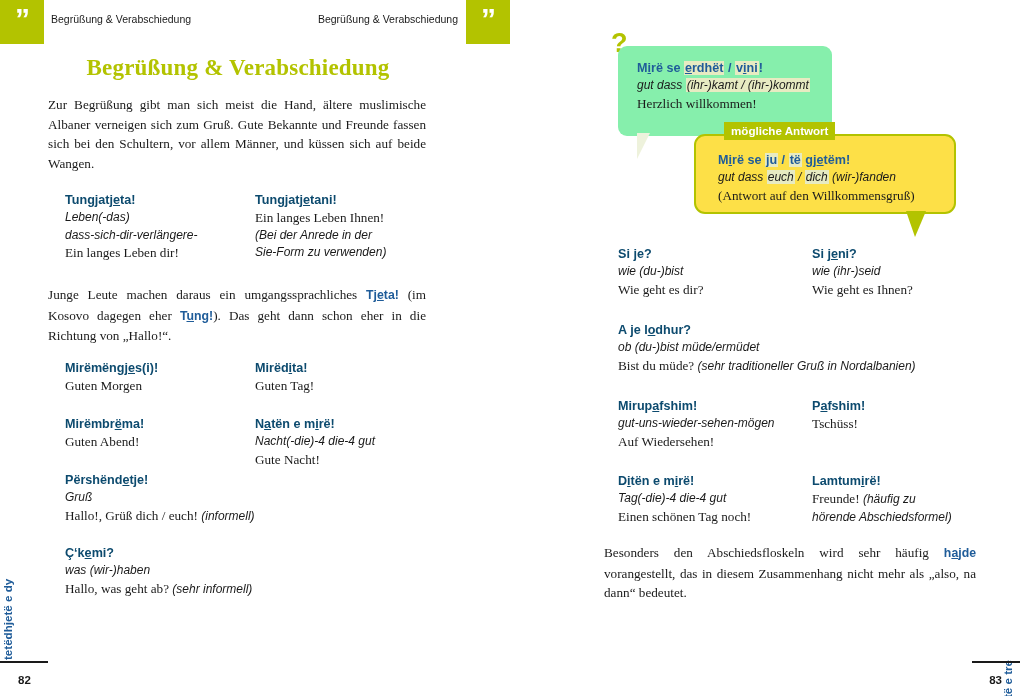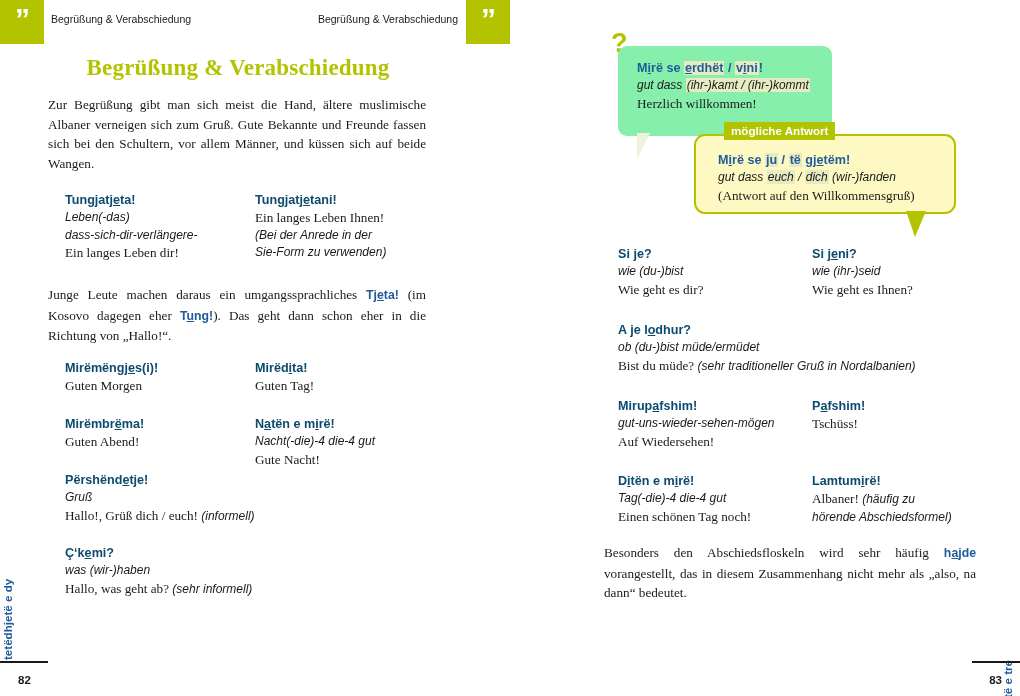--- a/index.html
+++ b/index.html
@@ -116,21 +116,21 @@
     position: absolute; left: 611px; top: 30px;
     font-family: "Liberation Sans", sans-serif;
     font-weight: bold; font-size: 27px; color: #b3c300;
     line-height: 27px;
   }
   .bubble-q .txt { position: absolute; left: 19px; top: 14px; width: 190px; }
 
   .bubble-a {
     position: absolute;
     left: 694px; top: 134px; width: 262px; height: 80px;
-    background: #fef9c3;
+    background: #fde047;
     border: 2.5px solid #b3c300;
     border-radius: 11px;
     text-decoration: underline;
   }
   .bubble-a-tail {
     position: absolute; left: 906px; top: 211px;
     width: 0; height: 0;
     border-left: 9px solid transparent;
     border-right: 11px solid transparent;
     border-top: 26px solid #b3c300;
@@ -316,21 +316,21 @@
   </div>
 
   <div class="entry" style="left:618px; top:473px; width:190px;">
     <div class="hw">D<u class="s">i</u>tën e m<u class="s">i</u>rë!</div>
     <div class="lit">Tag(-die)-4 die-4 gut</div>
     <div class="de">Einen schönen Tag noch!</div>
   </div>
 
   <div class="entry" style="left:812px; top:473px; width:185px;">
     <div class="hw">Lamtum<u class="s">i</u>rë!</div>
-    <div class="de"><span>Albaner! </span><span class="it-sans">(häufig zu</span></div>
+    <div class="de"><span>Freunde! </span><span class="it-sans">(häufig zu</span></div>
     <div class="lit">hörende Abschiedsformel)</div>
   </div>
 
   <div class="para para-bottom"><span>Besonders den Abschiedsfloskeln wird sehr häufig </span><span class="blue">h<u class="s">a</u>jde</span><span> vorangestellt, das in diesem Zusammenhang nicht mehr als „also, na dann“ bedeutet.</span></div>
 
   <div class="half half-right" style="pointer-events:none;">
     <div class="side-tab side-tab-right">tetëdhjetë e tre</div>
     <div class="folio-rule folio-rule-right"></div>
     <div class="folio folio-right">83</div>
   </div>

